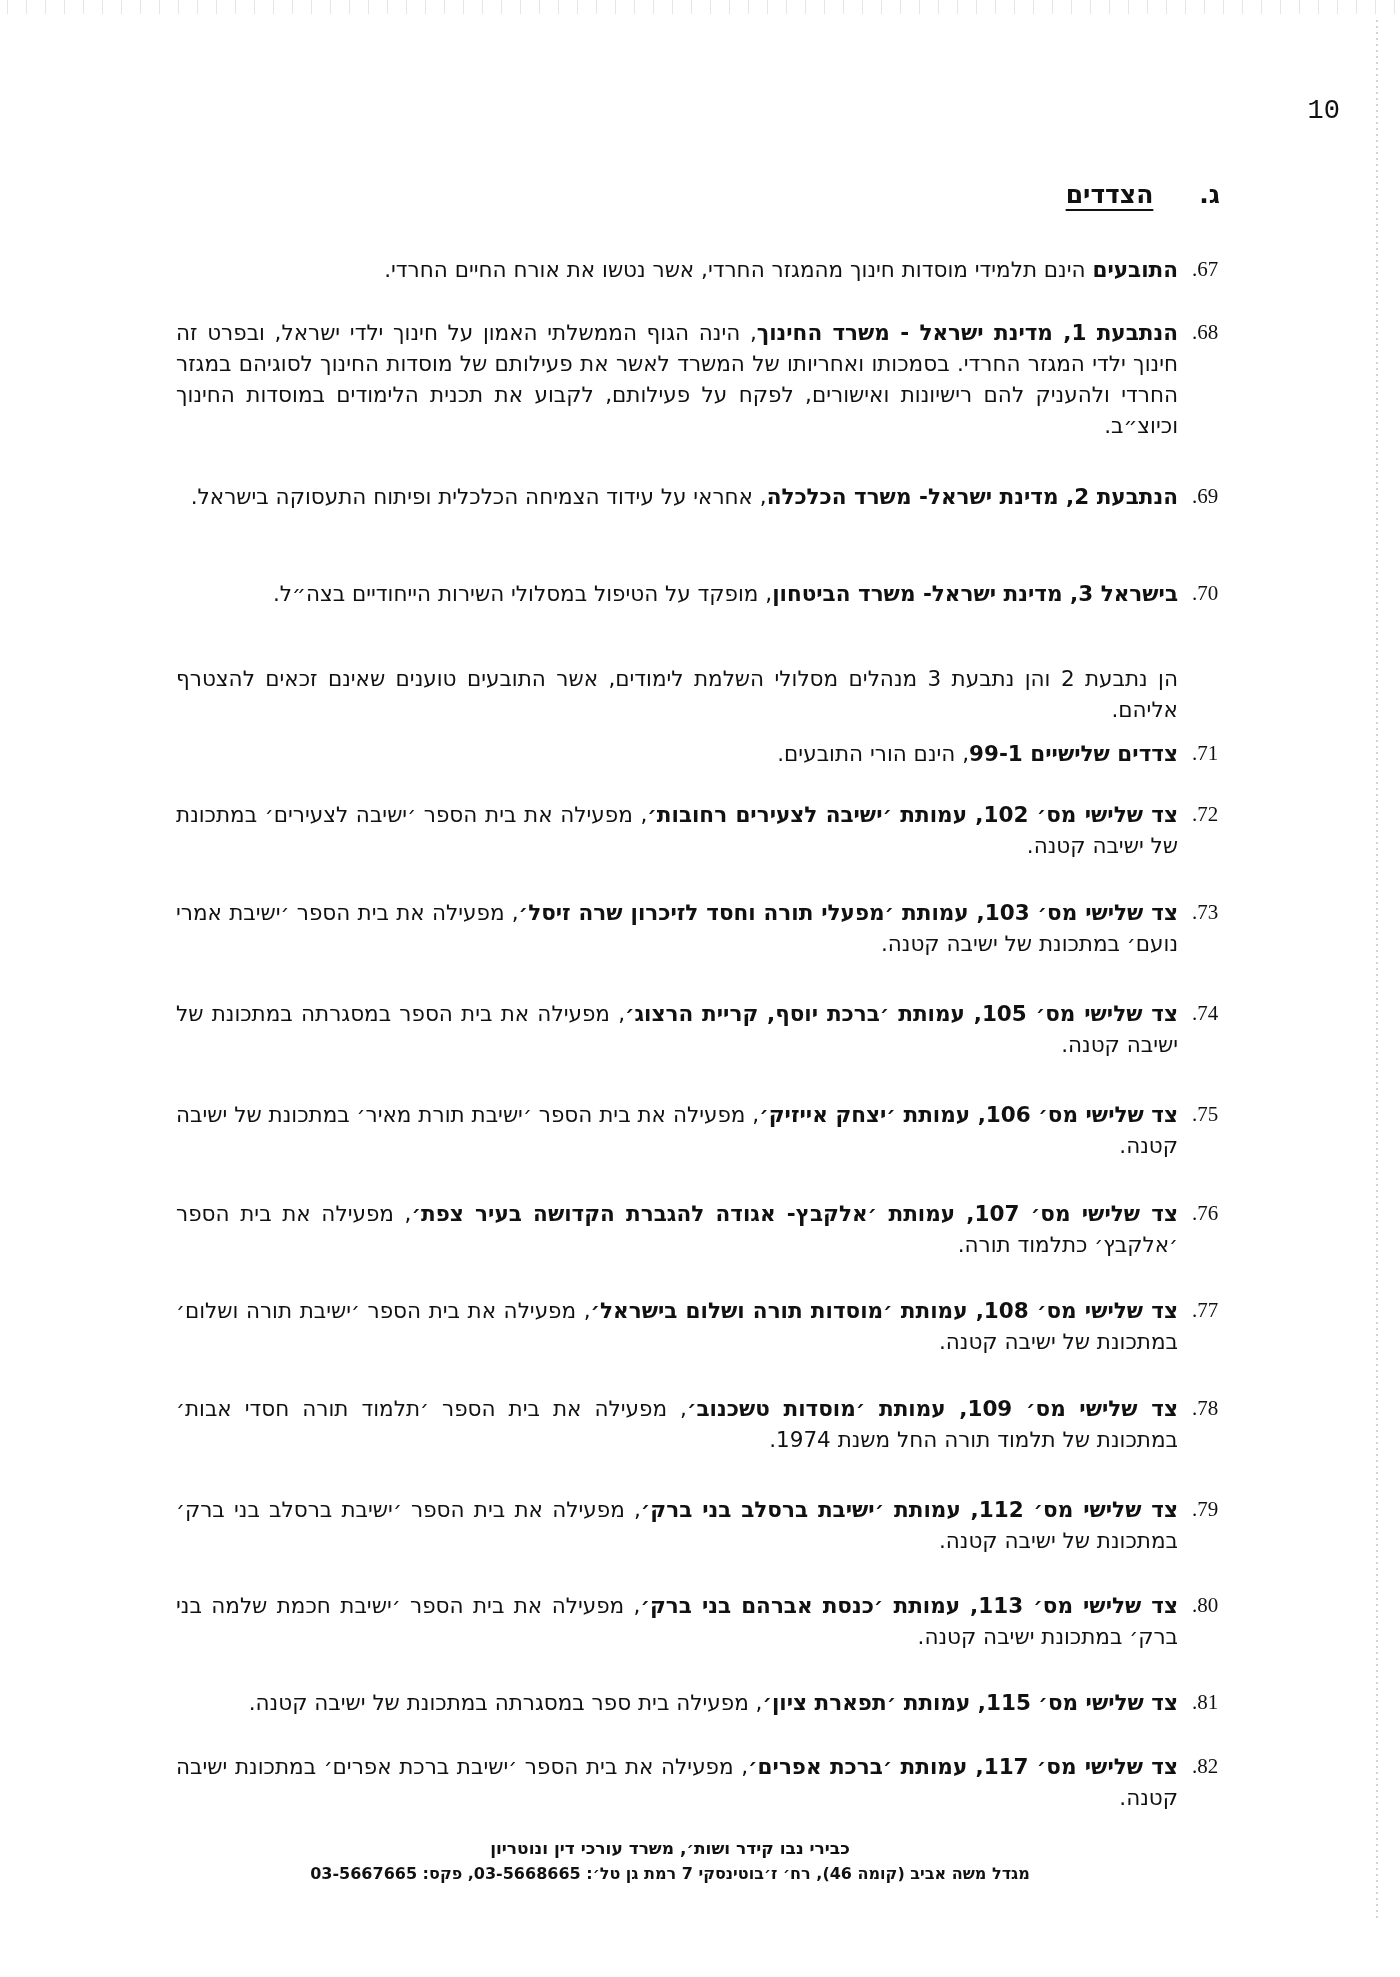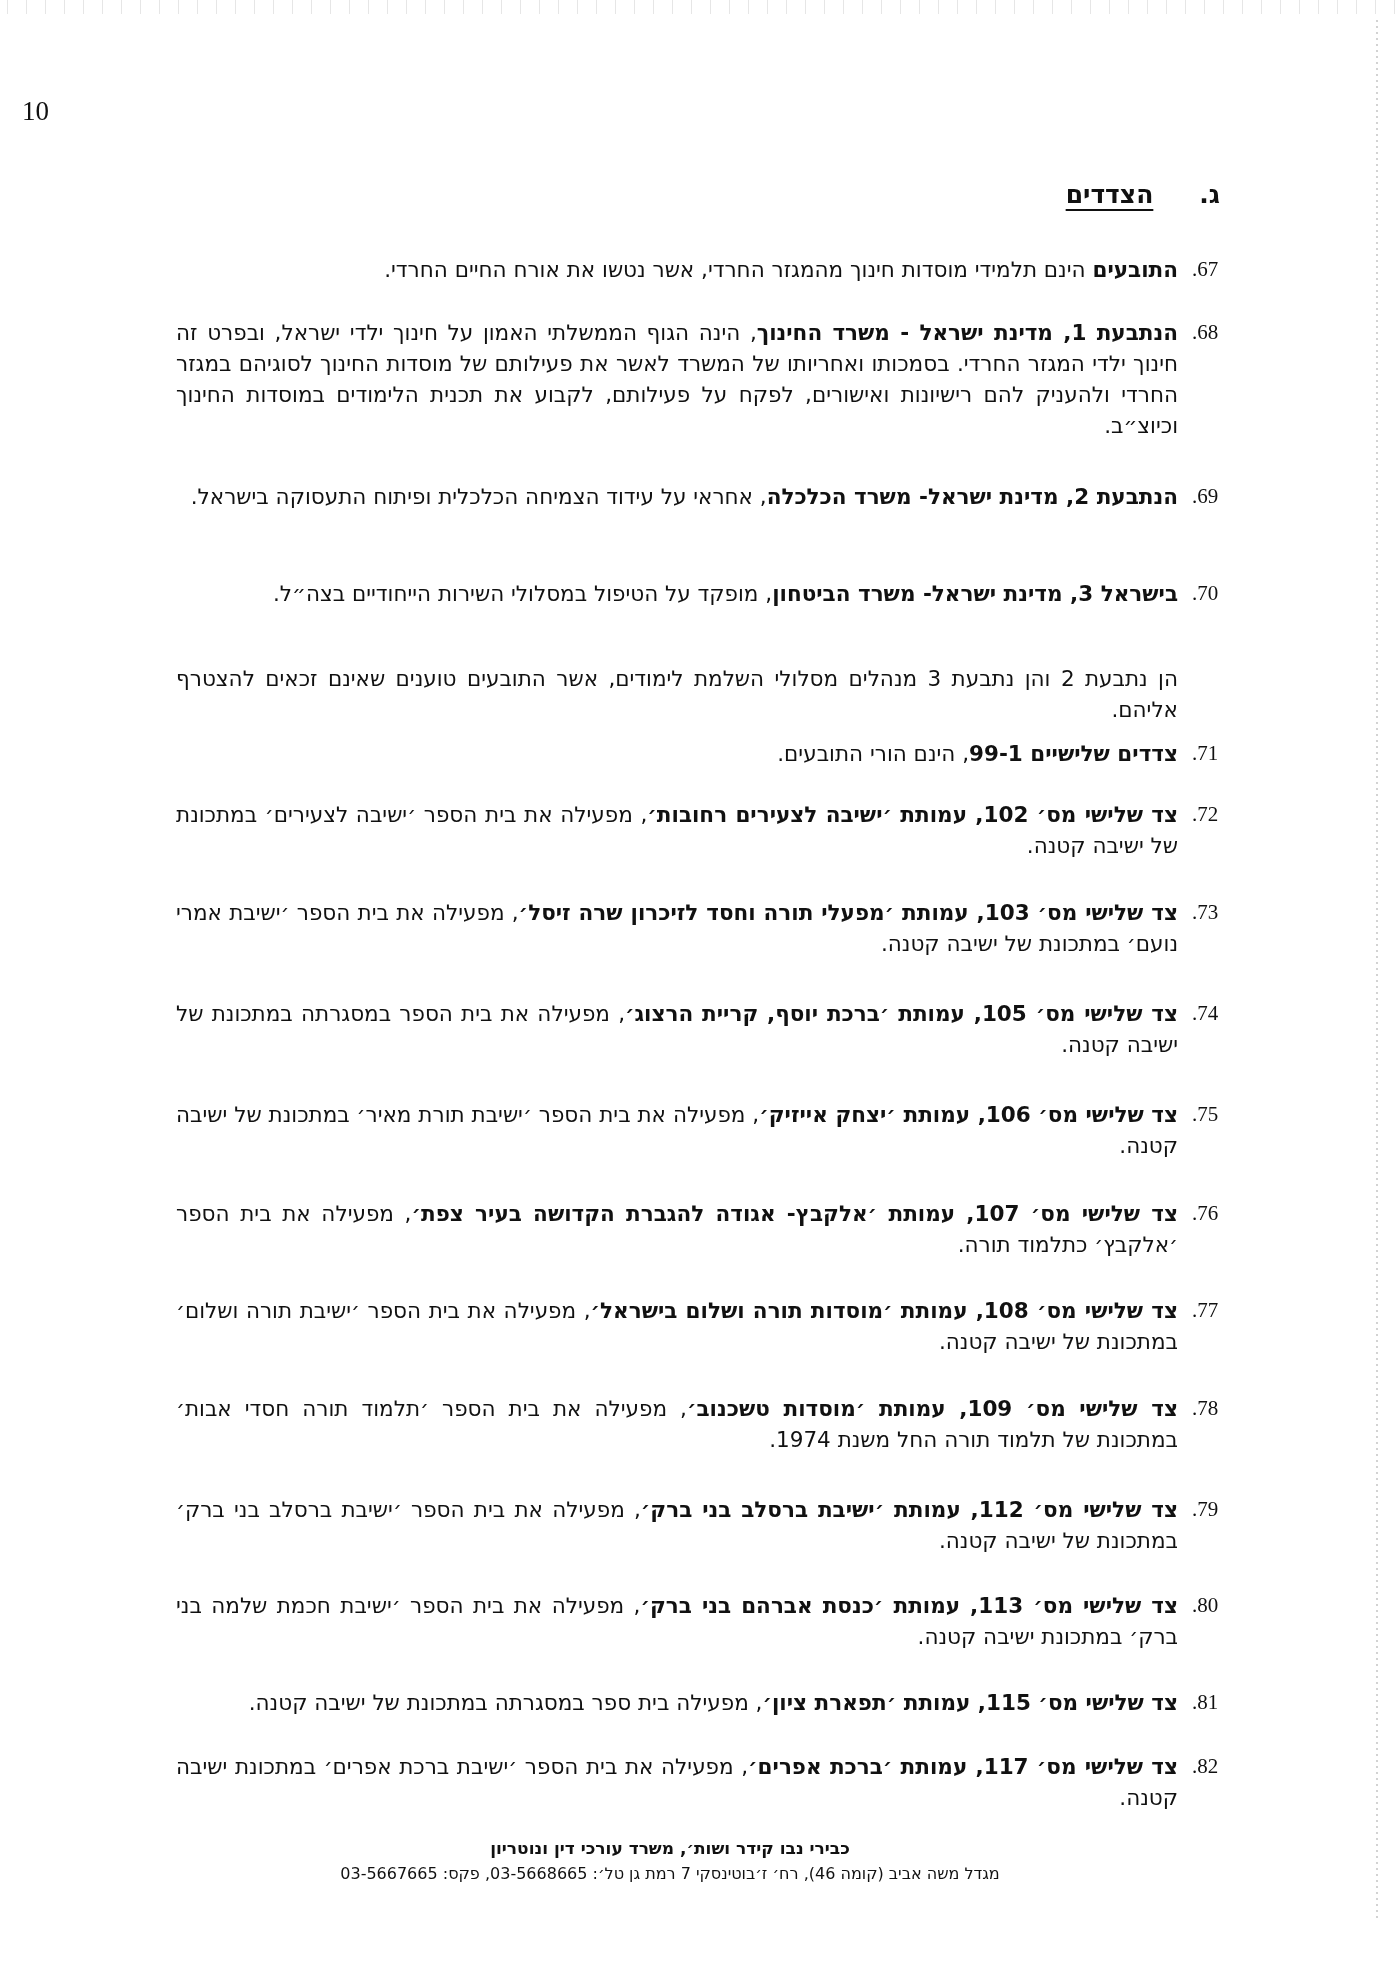--- a/index.html
+++ b/index.html
@@ -3,33 +3,33 @@
 <meta charset="utf-8">
 <style>
   html, body { margin:0; padding:0; background:#ffffff; }
   body { width:1400px; height:1977px; position:relative; overflow:hidden;
          font-family:"Liberation Serif","DejaVu Serif",serif; color:#111; }
   .scan-top { position:absolute; left:0; top:0; width:1400px; height:14px;
      background:repeating-linear-gradient(90deg, transparent 0 7px, rgba(0,0,0,0.18) 7px 8px, transparent 8px 19px);
      opacity:0.55; }
   .scan-right { position:absolute; left:1376px; top:20px; width:2px; height:1900px;
      background:repeating-linear-gradient(180deg, rgba(0,0,0,0.35) 0 2px, transparent 2px 6px); opacity:0.5; }
-  .page-num { position:absolute; top:96px; left:0; width:1340px; text-align:left;
-     font-size:27px; font-family:Liberation Serif, serif;padding-left:22px; }
+  .page-num { position:absolute; top:96px; left:0; width:1340px; text-align:right;
+     font-size:27px; font-family:Liberation Mono, monospace; }
   .section { position:absolute; top:180px; right:180px; direction:rtl; display:flex; gap:46px;
      font-family:"DejaVu Sans",sans-serif; font-weight:bold; font-size:25px; }
   .section .title { text-decoration:underline; text-underline-offset:6px; }
   .para { position:absolute; right:168px; width:1056px; direction:rtl;
      font-size:21.5px; line-height:31px; font-family:"DejaVu Sans",sans-serif; }
   .para .num { position:absolute; right:0; top:0; width:40px; text-align:left;
      font-family:"Liberation Serif",serif; font-size:21px; direction:ltr; }
   .para .body { margin-right:54px; text-align:justify; }
   .para .body b { font-weight:bold; }
   .footer { position:absolute; left:0; width:1340px; text-align:center; direction:rtl;
-     font-family:"DejaVu Sans",sans-serif; }
+     font-family:"DejaVu Sans",sans-serif;font-weight:bold; }
   .footer.l1 { top:1838px; font-weight:bold; font-size:17px; }
   .footer.l2 { top:1864px; font-size:16px; }
 </style>
 </head>
 <body>
 
 <div class="scan-top"></div>
 <div class="scan-right"></div>
 
 <div class="page-num">10</div>

